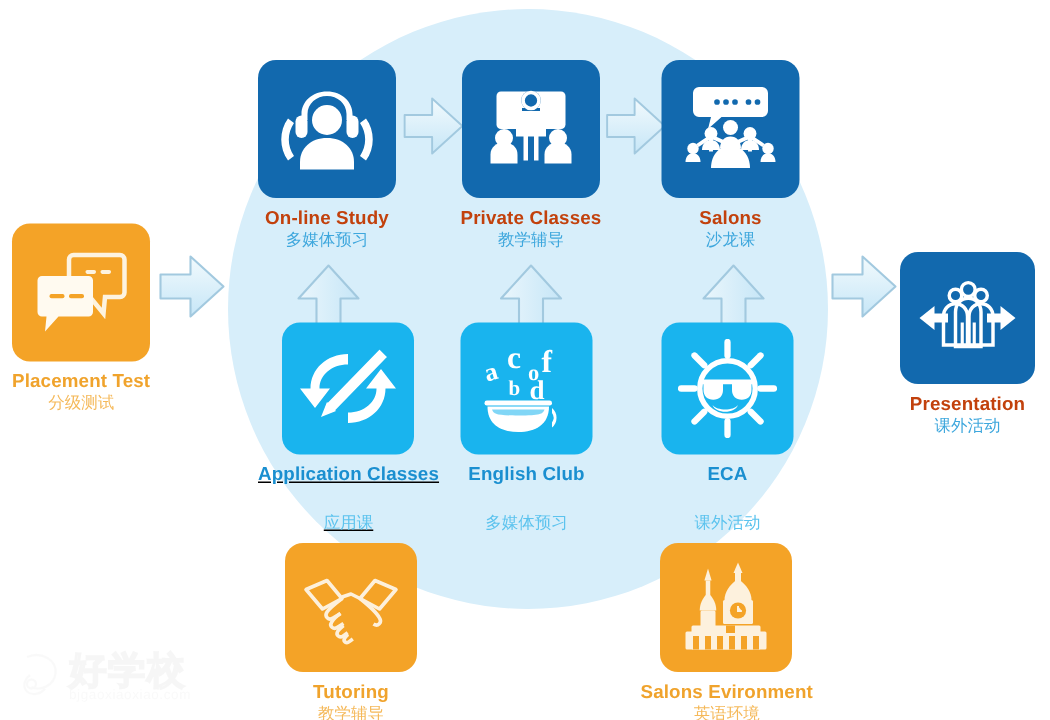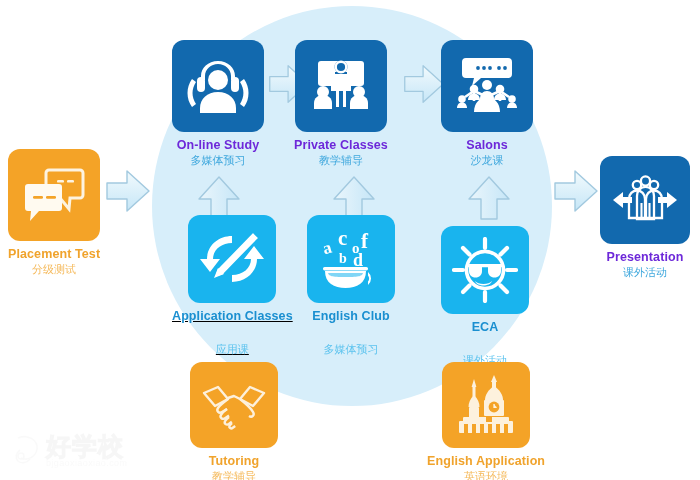--- a/index.html
+++ b/index.html
@@ -44,21 +44,21 @@
     font-weight:bold;
     font-size:12.5px;
     letter-spacing:.1px;
     display:block;
   }
   .lbl .zh{
     font-size:11px;
     display:block;
     margin-top:2px;
   }
-  .dark-lbl .en{color:#6d28d9;text-align:right;}
+  .dark-lbl .en{color:#c2410c;text-align:right;}
   .dark-lbl .zh{color:#3ea7dd;}
   .cyan-lbl .en{color:#1a8fd0;}
   .cyan-lbl .zh{color:#5cc3ee;margin-top:20px;}
   .orange-lbl .en{color:#f0a32c;}
   .orange-lbl .zh{color:#f5b95a;}
 
   
   .arrow{position:absolute;}
   .arrow svg{display:block;}
 
@@ -154,21 +154,21 @@
       <span class="zh">多媒体预习</span>
     </div>
   </div>
 
   <div class="arrow" style="left:267px;top:62px;">
     <svg width="44" height="44" viewBox="0 0 48 46">
       <path d="M3 15 h20 v-12 l22 20 -22 20 v-12 h-20 z" fill="url(#ar1)" stroke="#a2c9df" stroke-width="1.4" stroke-linejoin="round"></path>
     </svg>
   </div>
 
-  <div class="node" style="left:294px;top:40px;">
+  <div class="node" style="left:307px;top:40px;">
     <div class="tile dark" style="width:92px;height:92px;">
       <span>
         <svg width="64" height="62" viewBox="0 0 64 62">
           <g fill="#ffffff">
             <rect x="9" y="6" width="46" height="25" rx="3"></rect>
             <circle cx="32" cy="12" r="6.5" fill="#1269ae"></circle>
             <rect x="26" y="17" width="12" height="24" fill="#1269ae"></rect>
           </g>
           <g fill="#ffffff">
             <circle cx="32" cy="12" r="5.3" fill="none" stroke="#ffffff" stroke-width="2.4"></circle>
@@ -234,21 +234,21 @@
       <span class="zh">沙龙课</span>
     </div>
   </div>
 
   <div class="arrow" style="left:552px;top:168px;">
     <svg width="48" height="46" viewBox="0 0 48 46">
       <path d="M3 15 h20 v-12 l22 20 -22 20 v-12 h-20 z" fill="url(#ar1)" stroke="#a2c9df" stroke-width="1.4" stroke-linejoin="round"></path>
     </svg>
   </div>
 
-  <div class="node" style="left:600px;top:156px;">
+  <div class="node" style="left:600px;top:168px;">
     <div class="tile dark" style="width:90px;height:88px;">
       <span>
         <svg width="70" height="56" viewBox="0 0 70 56">
           <g fill="#ffffff">
             <path d="M3 28 l10 -8 v5 h9 v6 h-9 v5z"></path>
             <path d="M67 28 l-10 -8 v5 h-9 v6 h9 v5z"></path>
           </g>
           <g fill="none" stroke="#ffffff" stroke-width="2.3">
             <circle cx="27" cy="13" r="4.2"></circle>
             <path d="M19 27 c0 -5 3.5 -8.5 8 -8.5 s8 3.5 8 8.5 v19 h-16z"></path>
@@ -333,21 +333,21 @@
           <path d="M11 47 h35 c-1 3 -3 4 -17.5 4 s-16.5 -1 -17.5 -4z" fill="#19b4ee" opacity=".55"></path>
         </svg>
       </span>
     </div>
     <div class="lbl cyan-lbl">
       <span class="en">English Club</span>
       <span class="zh">多媒体预习</span>
     </div>
   </div>
 
-  <div class="node" style="left:441px;top:226px;">
+  <div class="node" style="left:441px;top:215px;">
     <div class="tile cyan" style="width:88px;height:88px;">
       <span>
         <svg width="66" height="66" viewBox="0 0 66 66">
           <g stroke="#ffffff" stroke-width="4.2" stroke-linecap="round">
             <path d="M33 2 v9"></path>
               <path d="M33 55 v9"></path>
             <path d="M2 33 h9"></path>
               <path d="M55 33 h9"></path>
             <path d="M11 11 l6.5 6.5"></path>
               <path d="M48.5 48.5 l6.5 6.5"></path>
@@ -419,21 +419,21 @@
             <rect x="25" y="51" width="4" height="9"></rect>
             <rect x="33" y="51" width="4" height="9"></rect>
             <rect x="41" y="51" width="4" height="9"></rect>
             <rect x="49" y="51" width="4" height="9"></rect>
             <rect x="31" y="44" width="6" height="5"></rect>
           </g>
         </svg>
       </span>
     </div>
     <div class="lbl orange-lbl">
-      <span class="en">English Application</span>
+      <span class="en">Salons Evironment</span>
       <span class="zh">英语环境</span>
     </div>
   </div>
 
   <div class="watermark">
     <span class="wm-mark">
       <svg width="34" height="34" viewBox="0 0 34 34">
         <g fill="none" stroke="#eeeeee" stroke-width="1.6">
           <path d="M6 6 c10 -4 20 2 19 11 c-1 8 -10 12 -16 9"></path>
           <path d="M8 18 c-4 3 -5 8 -2 11 c3 3 9 2 12 -2"></path>

